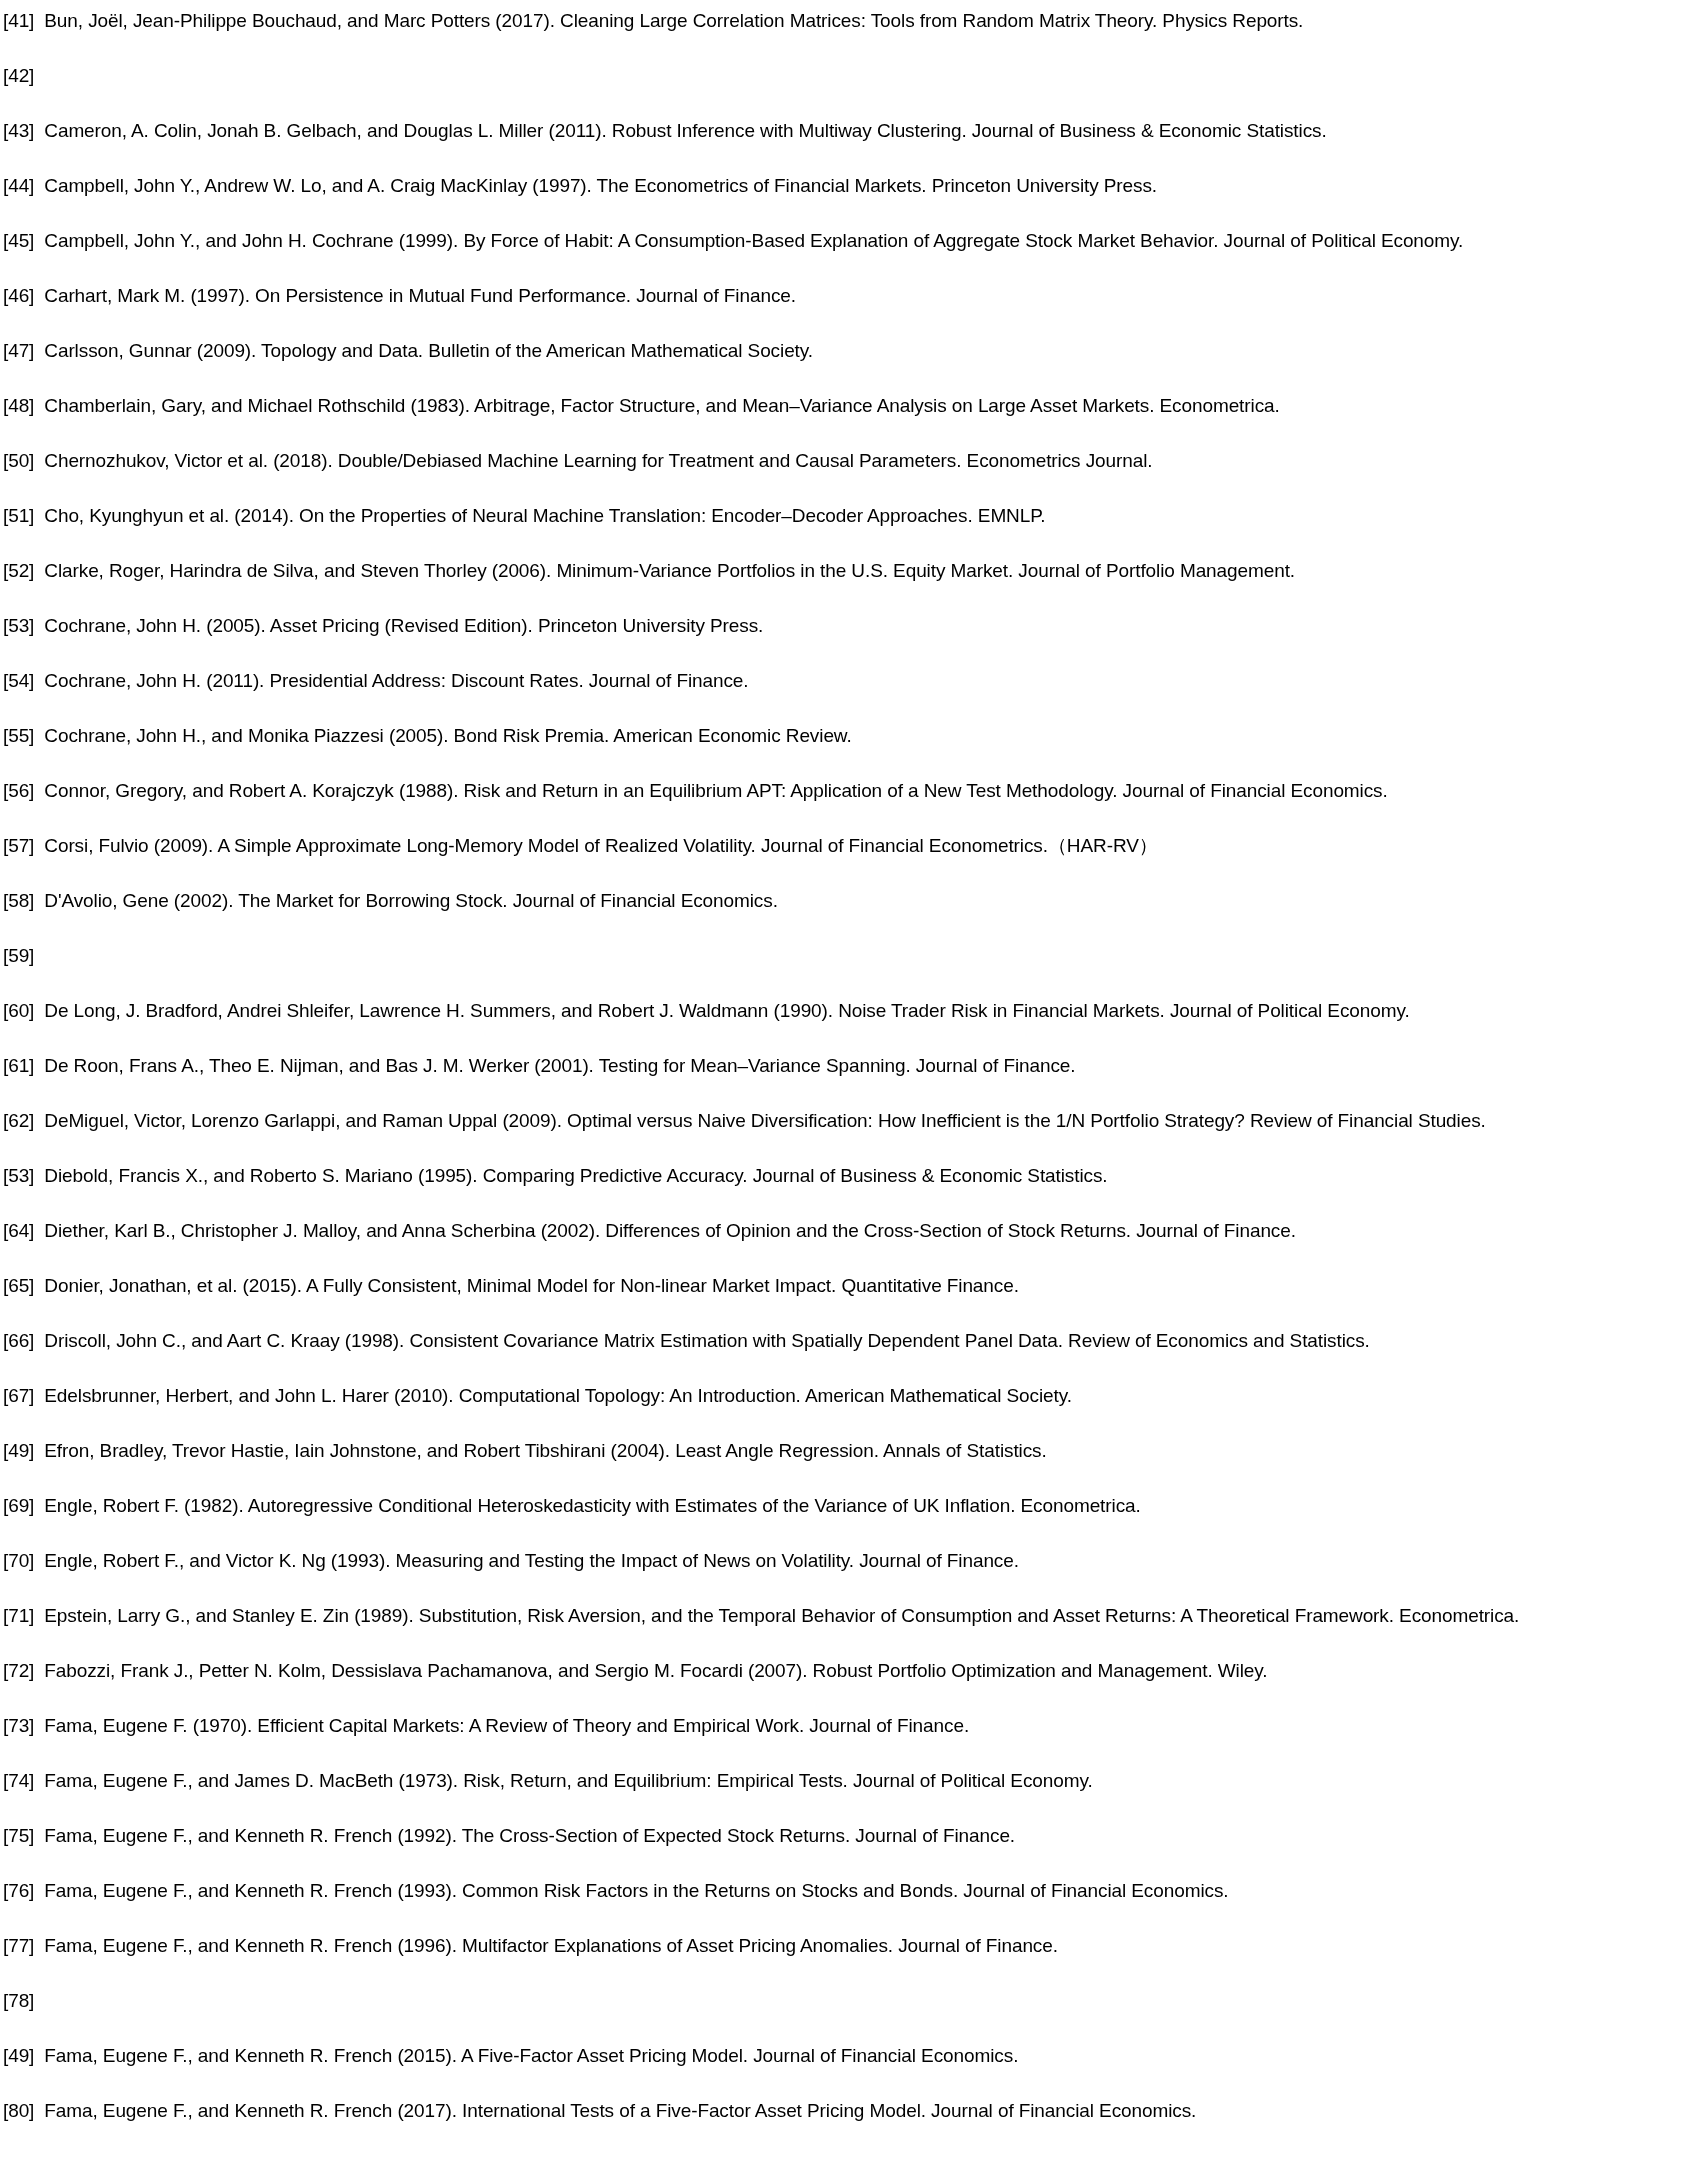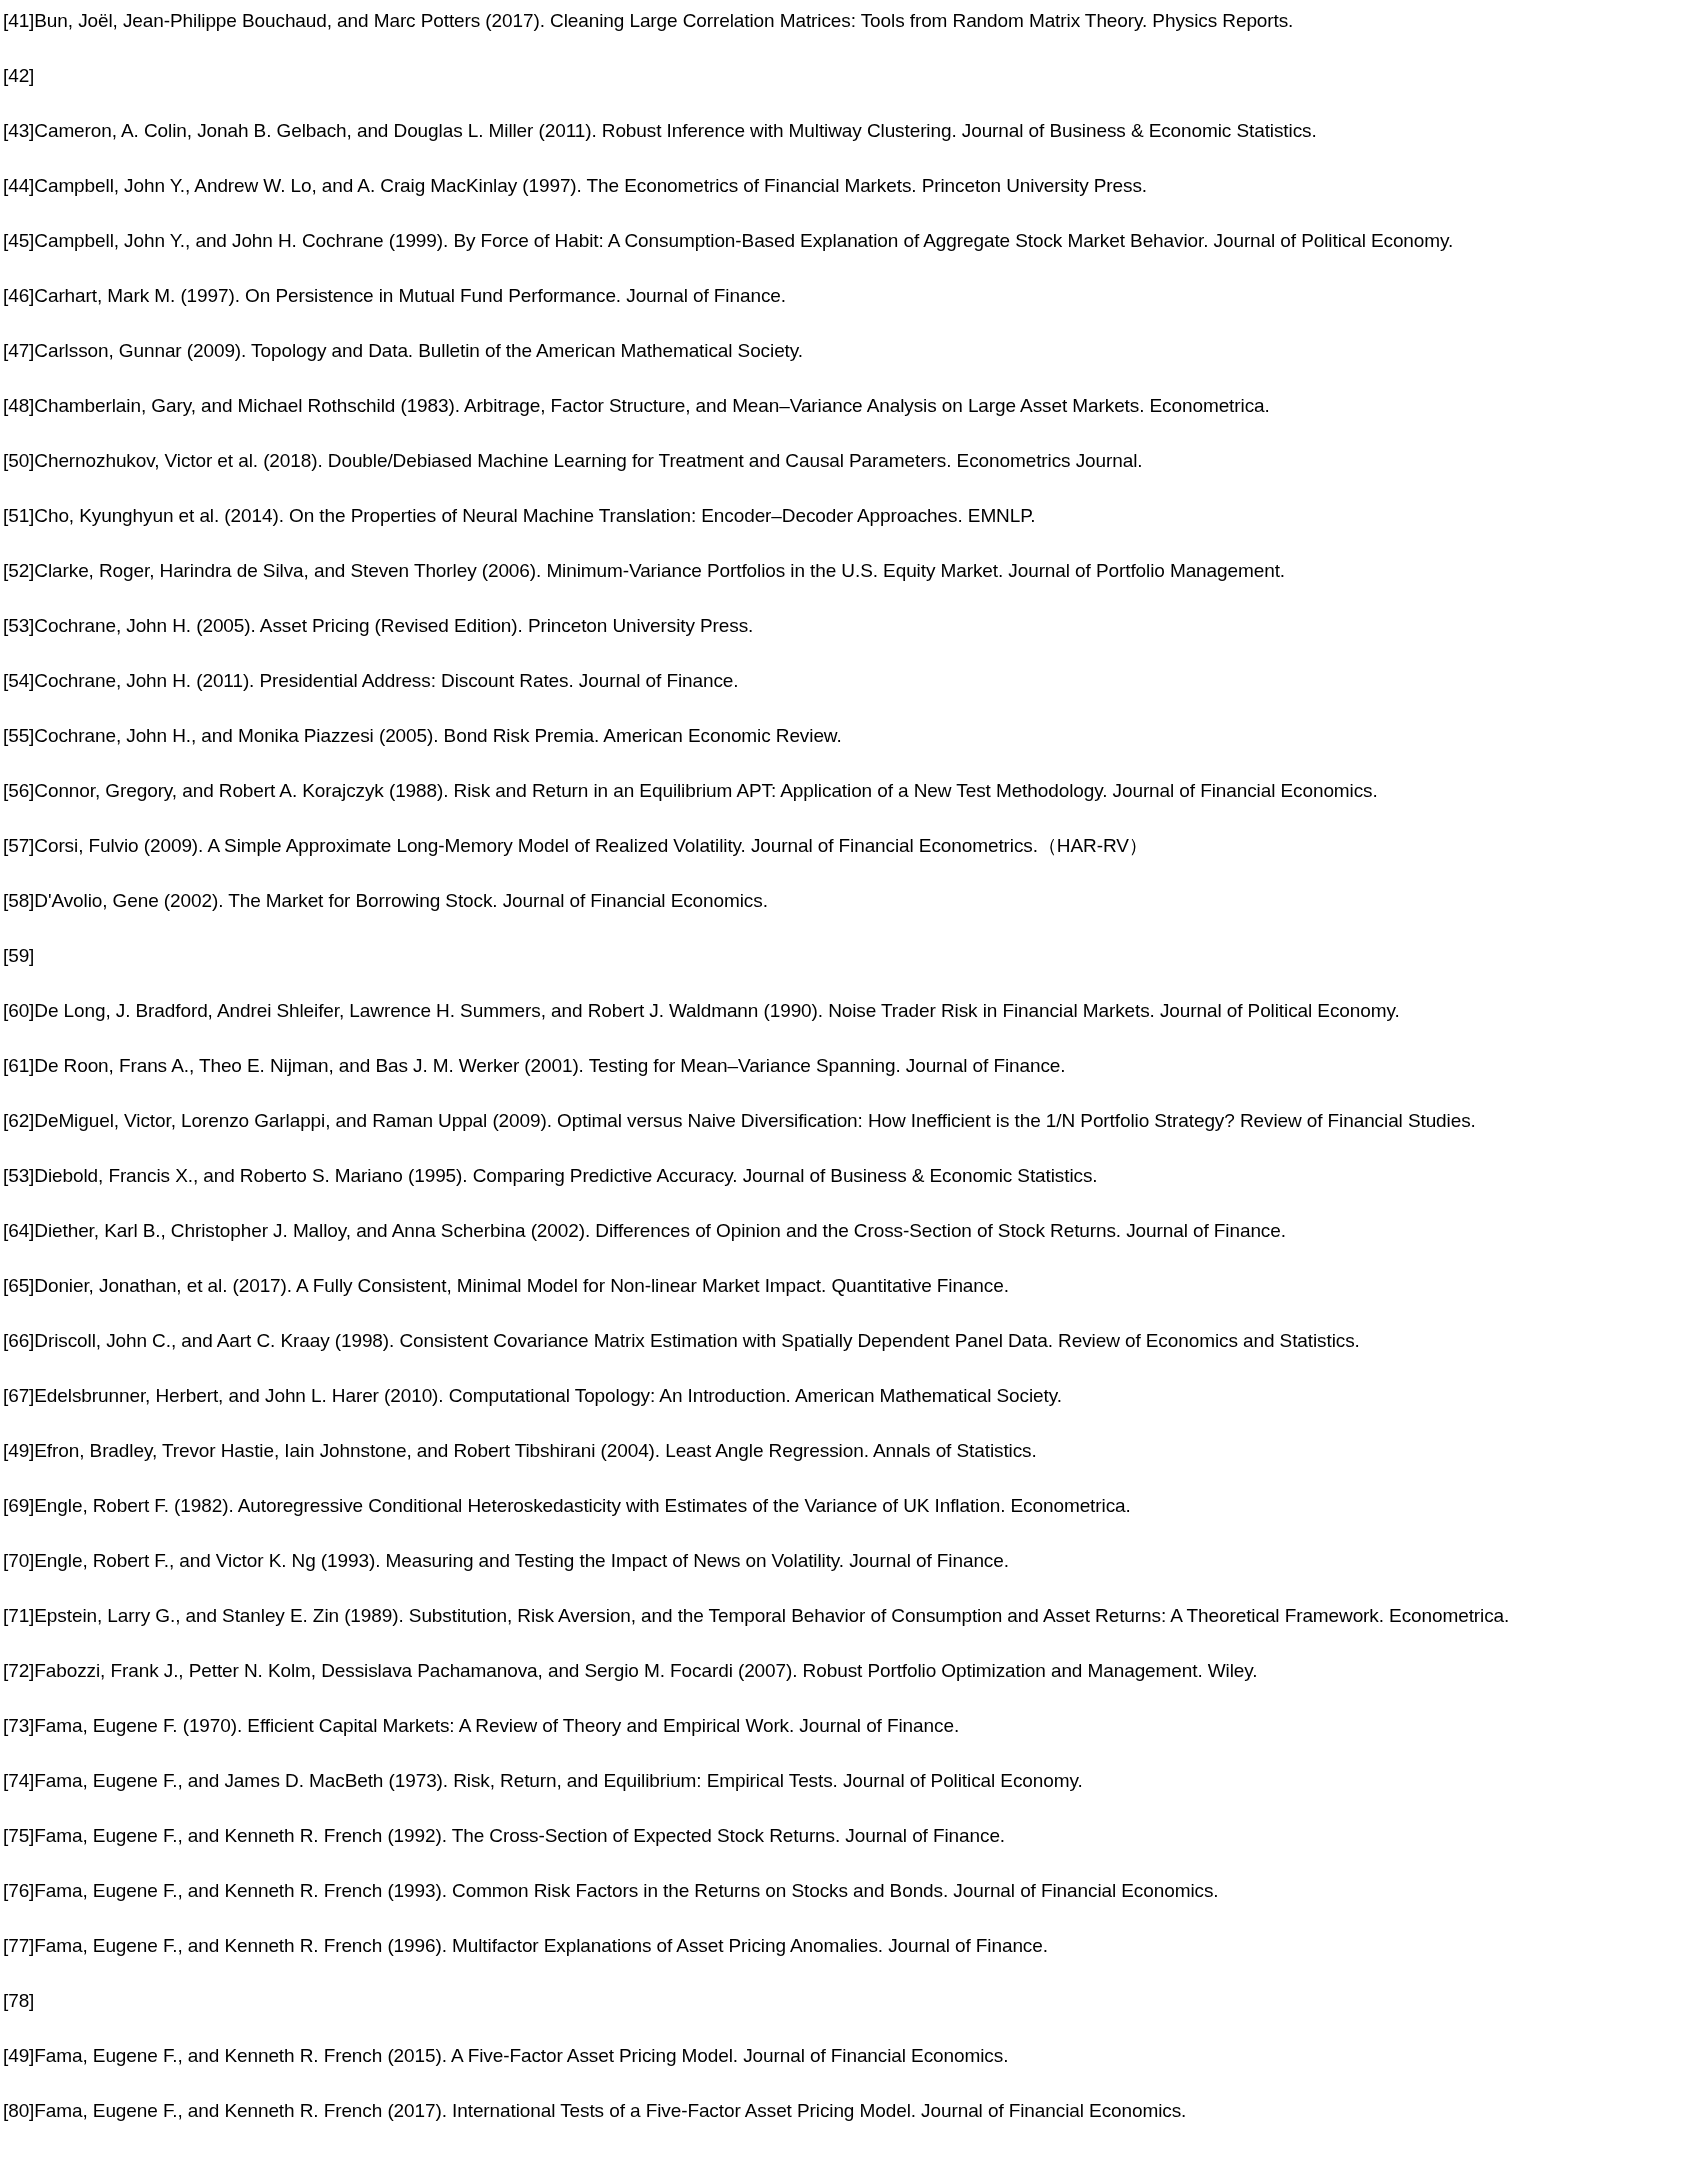--- a/index.html
+++ b/index.html
@@ -28,21 +28,21 @@
   li.ref-item {
     height: 55px;
     display: flex;
     align-items: center;
     white-space: nowrap;
     font-size: 19px;
     letter-spacing: -0.1px;
     line-height: 1;
   }
   .ref-label {
-    margin-right: 0;
+    margin-right: 10px;
     text-align: center;
   }
   .ref-text {
     display: inline-block;
   }
 </style>
 </head>
 <body>
 
 <div class="page">
@@ -156,21 +156,21 @@
         <span class="ref-text">Diebold, Francis X., and Roberto S. Mariano (1995). Comparing Predictive Accuracy. Journal of Business &amp; Economic Statistics.</span>
       </li>
 
   <li class="ref-item">
         <span class="ref-label">[64]</span>
         <span class="ref-text">Diether, Karl B., Christopher J. Malloy, and Anna Scherbina (2002). Differences of Opinion and the Cross-Section of Stock Returns. Journal of Finance.</span>
       </li>
 
   <li class="ref-item">
         <span class="ref-label">[65]</span>
-        <span class="ref-text">Donier, Jonathan, et al. (2017). A Fully Consistent, Minimal Model for Non-linear Market Impact. Quantitative Finance.</span>
+        <span class="ref-text">Donier, Jonathan, et al. (2015). A Fully Consistent, Minimal Model for Non-linear Market Impact. Quantitative Finance.</span>
       </li>
 
   <li class="ref-item">
         <span class="ref-label">[66]</span>
         <span class="ref-text">Driscoll, John C., and Aart C. Kraay (1998). Consistent Covariance Matrix Estimation with Spatially Dependent Panel Data. Review of Economics and Statistics.</span>
       </li>
 
   <li class="ref-item">
         <span class="ref-label">[67]</span>
         <span class="ref-text">Edelsbrunner, Herbert, and John L. Harer (2010). Computational Topology: An Introduction. American Mathematical Society.</span>

